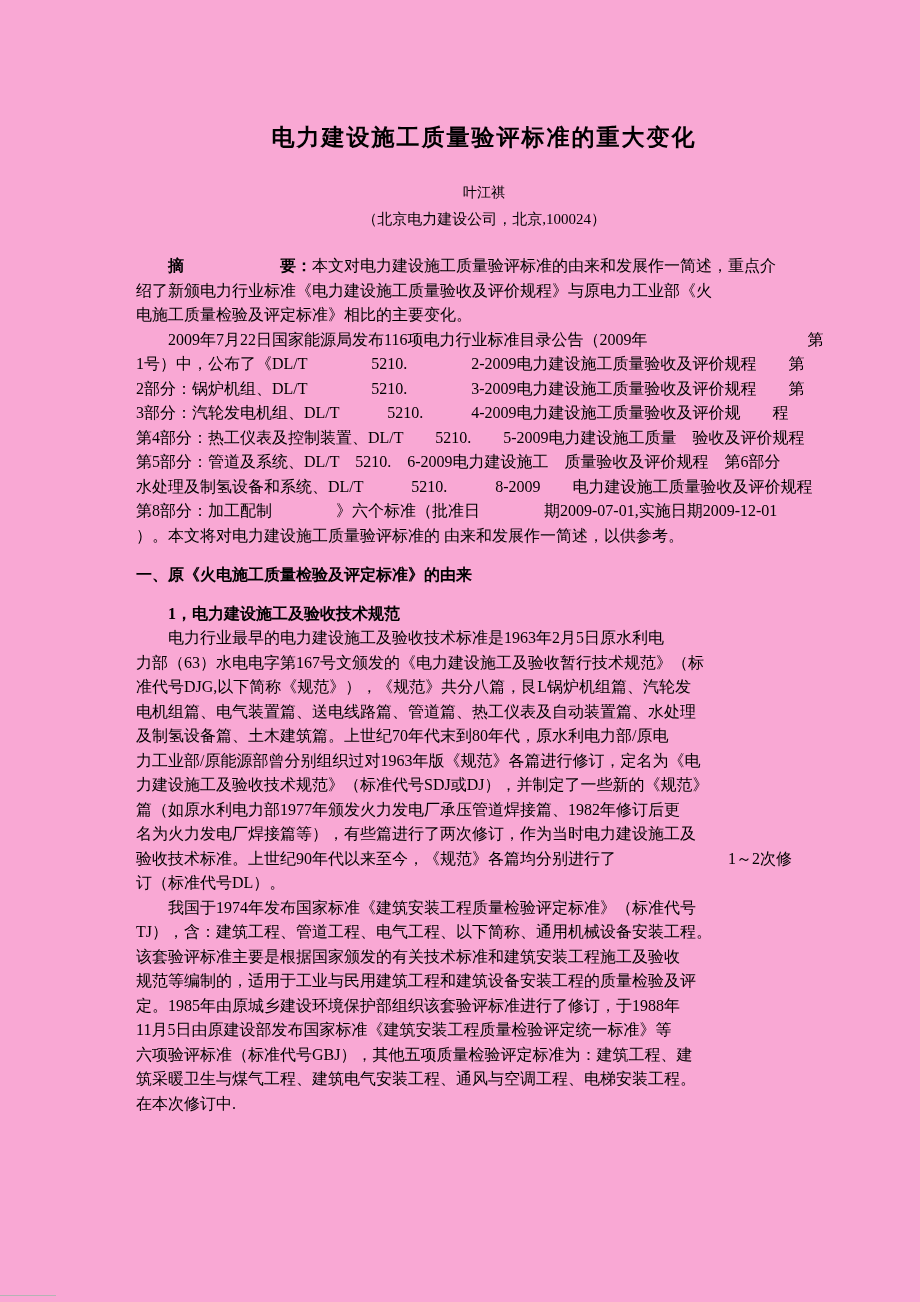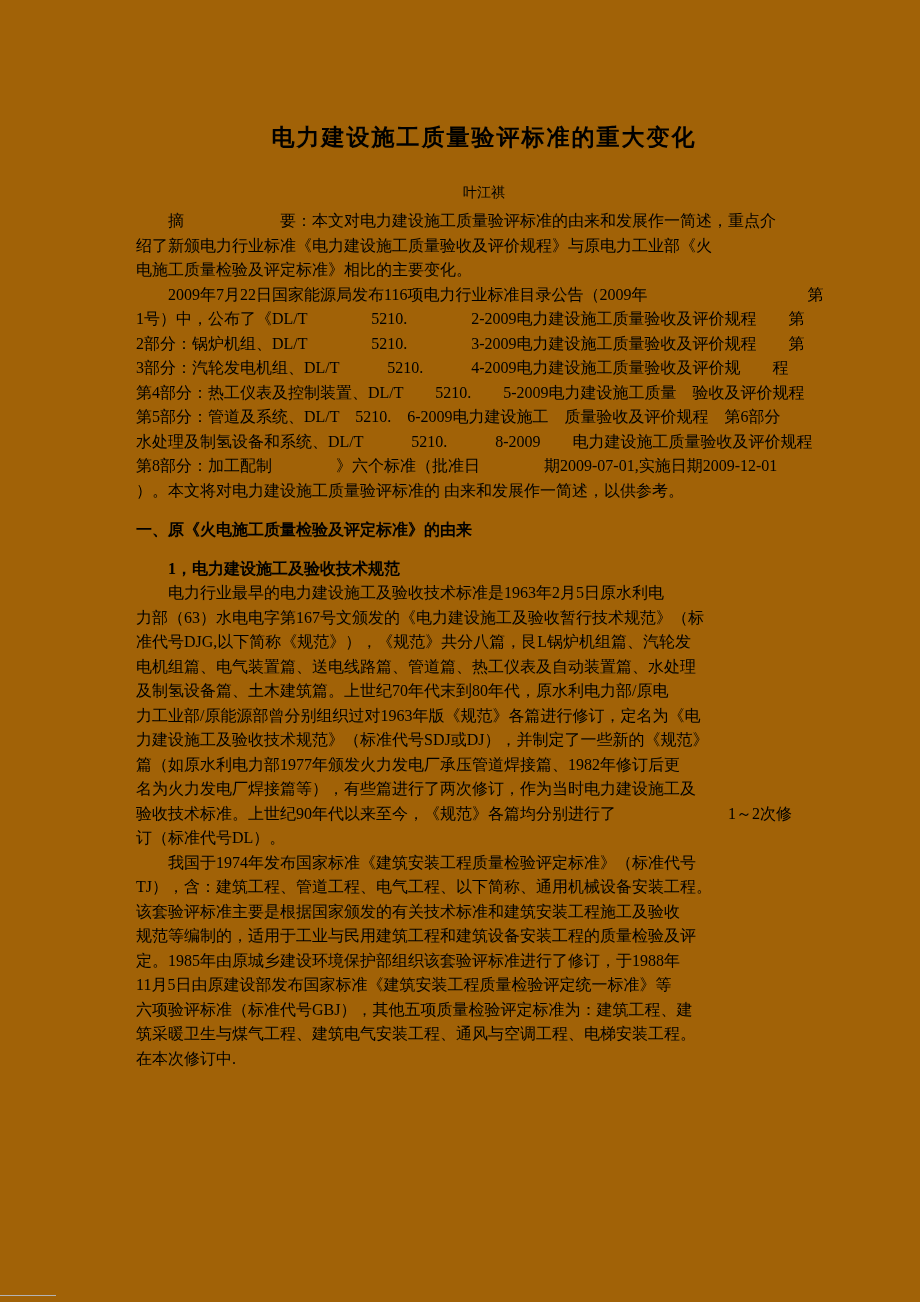--- a/index.html
+++ b/index.html
@@ -7,21 +7,21 @@
   body {
     width: 920px;
     height: 1302px;
     font-family: "Liberation Serif", "DejaVu Serif", serif;
     color: #000000;
   }
   .page {
     position: relative;
     width: 920px;
     height: 1302px;
-    background: #a16207;
+    background: #f9a8d4;
     padding: 122px 88px 0 136px;
     overflow: hidden;
   }
   .title {
     font-size: 23px;
     font-weight: bold;
     line-height: 31px;
     text-align: center;
     letter-spacing: 2px;
     white-space: pre;
@@ -40,21 +40,21 @@
     text-align: center;
     white-space: pre;
     margin-bottom: 24px;
   }
   .body-text {
     font-size: 16px;
     line-height: 24.5px;
     white-space: pre;
   }
   .indent2 { text-indent: 32px; }
-  .bold { font-weight: normal; }
+  .bold { font-weight: bold; }
   .keywords { margin-bottom: 26px; }
   .h2 {
     font-size: 16px;
     font-weight: bold;
     line-height: 25px;
     white-space: pre;
     margin-top: 14px;
     margin-bottom: 14px;
   }
   .h3 {
@@ -75,20 +75,21 @@
 </style>
 </head>
 <body>
 
 <div class="page">
 
   <h1 class="title">电力建设施工质量验评标准的重大变化</h1>
 
   <div class="author">叶江祺</div>
 
+  <div class="affiliation">（北京电力建设公司，北京,100024）</div>
 
   <p class="body-text indent2 abstract"><span class="bold">摘　　　　　　要：</span><span>本文对电力建设施工质量验评标准的由来和发展作一简述，重点介
 绍了新颁电力行业标准《电力建设施工质量验收及评价规程》与原电力工业部《火
 电施工质量检验及评定标准》相比的主要变化。</span></p>
 
 
   <p class="body-text indent2">2009年7月22日国家能源局发布116项电力行业标准目录公告（2009年　　　　　　　　　　第
 1号）中，公布了《DL/T　　　　5210.　　　　2-2009电力建设施工质量验收及评价规程　　第
 2部分：锅炉机组、DL/T　　　　5210.　　　　3-2009电力建设施工质量验收及评价规程　　第
 3部分：汽轮发电机组、DL/T　　　5210.　　　4-2009电力建设施工质量验收及评价规　　程

